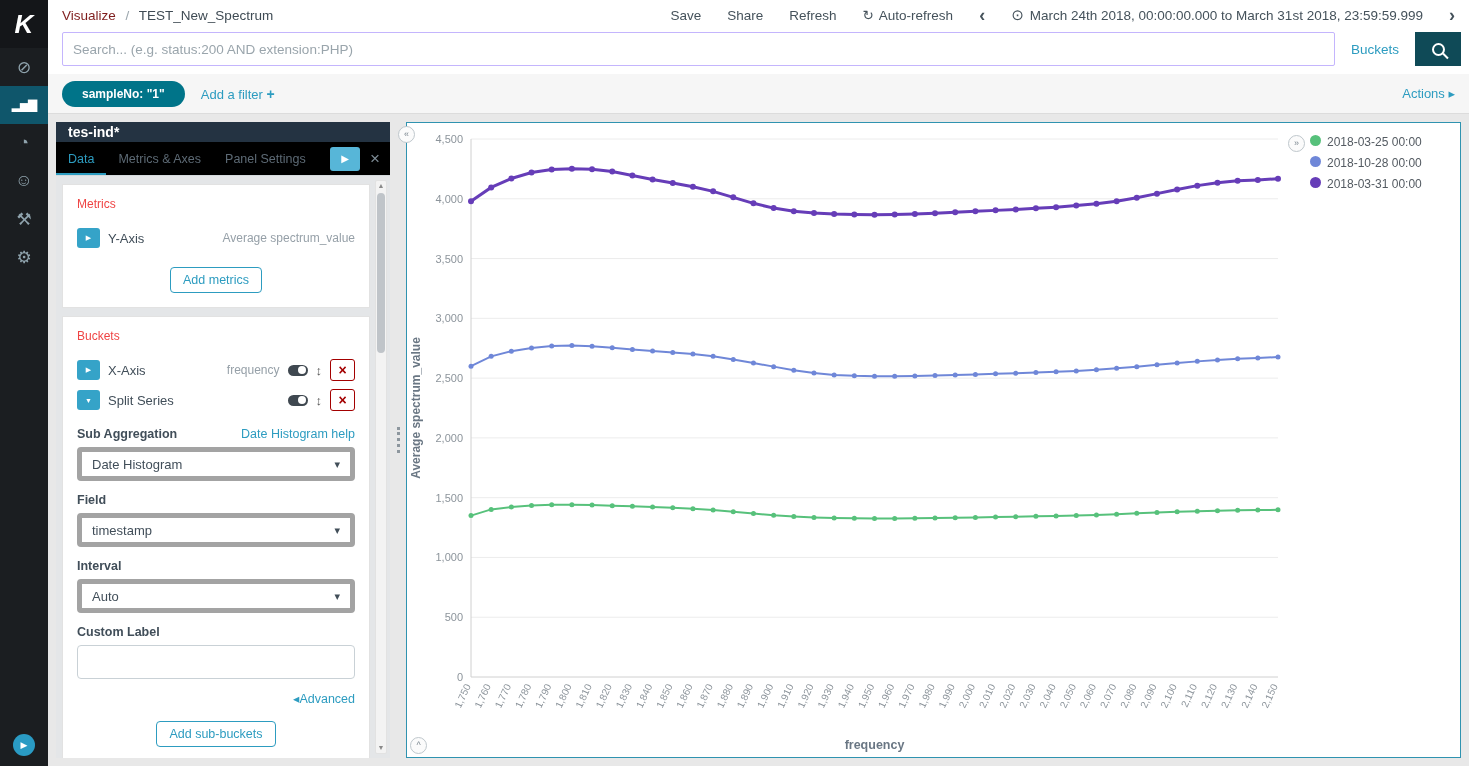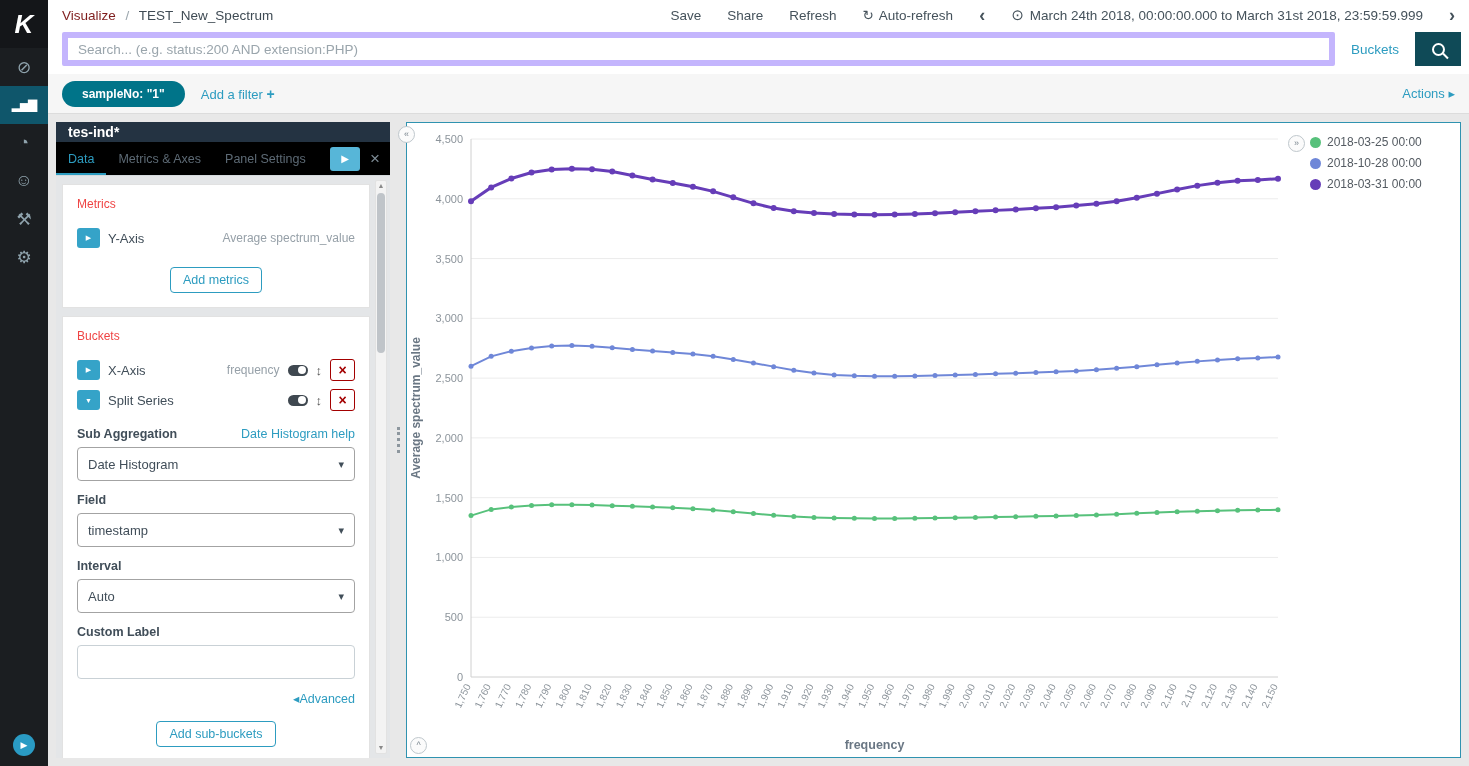--- a/index.html
+++ b/index.html
@@ -24,21 +24,21 @@
   .breadcrumb .sep { color:#9aa5ac; margin:0 6px; }
   .breadcrumb .title { color:#3f4b54; }
   .topmenu { margin-left:auto; display:flex; align-items:center; gap:26px; color:#45525b; }
   .topmenu a { color:#45525b; }
   .with-icon { display:flex; align-items:center; gap:5px; }
   .chev { font-size:18px; line-height:1; color:#45525b; font-weight:bold; }
   .timerange { display:flex; align-items:center; gap:6px; }
   .timerange .clk { font-size:15px; }
 
   .searchrow { display:flex; align-items:center; padding:4px 8px 8px 14px; }
-  .searchrow input { flex:1; height:34px; border:6px solid #c4b5fd; border-radius:2px; padding:0 10px; font-size:13.5px; font-family:inherit; color:#3f4b54; }
+  .searchrow input { flex:1; height:34px; border:1px solid #c4b5fd; border-radius:2px; padding:0 10px; font-size:13.5px; font-family:inherit; color:#3f4b54; }
   .searchrow input::placeholder { color:#9aa5ac; }
   .searchrow .options { color:#2d9cc0; font-size:13.5px; margin:0 16px; }
   .search-btn { width:46px; height:34px; background:#0f4a57; border:none; cursor:pointer; display:flex; align-items:center; justify-content:center; }
   .lens { position:relative; width:13px; height:13px; border:2px solid #fff; border-radius:50%; display:inline-block; }
   .lens::after { content:''; position:absolute; width:7px; height:2px; background:#fff; transform:rotate(45deg); right:-6px; bottom:-3px; }
 
   .filterbar { height:40px; background:#f6f6f6; border-bottom:1px solid #dcdcdc; display:flex; align-items:center; padding:0 14px; gap:16px; flex:none; }
   .pill { background:#007489; color:#fff; font-size:12px; font-weight:bold; padding:6px 20px; border-radius:14px; cursor:pointer; }
   .addfilter { color:#2d9cc0; font-size:13px; }
   .addfilter b { font-size:14px; }
@@ -66,21 +66,21 @@
   .agg-row > .agg-value { margin-left:auto; }
   .row-controls { margin-left:auto; display:flex; align-items:center; gap:8px; }
   .toggle-icon { width:20px; height:11px; background:#3f4850; border-radius:6px; position:relative; display:inline-block; cursor:pointer; }
   .toggle-icon::after { content:''; position:absolute; right:2px; top:1.5px; width:8px; height:8px; border-radius:50%; background:#fff; }
   .move-icon { font-size:13px; color:#555; cursor:pointer; }
   .remove-btn { width:25px; height:22px; background:#fff; border:1px solid #a30000; color:#a30000; border-radius:3px; font-size:14px; font-weight:bold; line-height:1; cursor:pointer; }
   .add-btn { display:block; margin:14px auto 0; background:#fff; border:1px solid #2d9cc0; color:#2d9cc0; font-size:12.5px; padding:5px 12px; border-radius:4px; cursor:pointer; font-family:inherit; }
   .sub-agg-head { display:flex; align-items:baseline; margin:12px 0 6px; }
   .blabel { font-size:12.5px; font-weight:bold; color:#414e59; }
   .help-link { margin-left:auto; color:#2d9cc0; font-size:12.5px; }
-  .select { position:relative; border:1px solid #a3a3a3; border-radius:4px; height:34px; display:flex; align-items:center; padding:0 28px 0 10px; font-size:13px; color:#414e59; background:#fff; cursor:pointer; }
+  .select { position:relative; border:5px solid #a3a3a3; border-radius:4px; height:34px; display:flex; align-items:center; padding:0 28px 0 10px; font-size:13px; color:#414e59; background:#fff; cursor:pointer; }
   .select .caret { position:absolute; right:10px; font-size:11px; color:#414e59; }
   .field-label { font-size:12.5px; font-weight:bold; color:#414e59; margin:12px 0 6px; }
   .text-input { width:100%; height:34px; border:1px solid #c9d1d6; border-radius:4px; padding:0 10px; font-size:13px; font-family:inherit; }
   .advanced { text-align:right; margin-top:10px; }
   .advanced a { color:#2d9cc0; font-size:12.5px; }
 
   .scrollbar { position:absolute; right:3px; top:4px; bottom:4px; width:12px; background:#f3f3f3; border:1px solid #e2e2e2; border-radius:2px; display:flex; flex-direction:column; align-items:center; cursor:pointer; }
   .sb-arrow { font-size:7px; color:#8a8a8a; line-height:10px; }
   .sb-arrow.down { margin-top:auto; }
   .sb-thumb { width:8px; height:160px; background:#bfc4c9; border-radius:4px; margin-top:2px; }
@@ -88,21 +88,21 @@
   .divider { width:16px; flex:none; display:flex; align-items:center; justify-content:center; cursor:col-resize; }
   .divider-handle { height:26px; border-left:3px dotted #8e979e; }
 
   .chart-panel { flex:1; min-width:0; background:#fff; border:1px solid #2f93b0; position:relative; display:flex; }
   .circle-btn { position:absolute; width:17px; height:17px; border-radius:50%; background:#fbfbfb; border:1px solid #bfc7cc; color:#7a868f; font-size:9px; line-height:1; display:flex; align-items:center; justify-content:center; cursor:pointer; z-index:3; padding:0; }
   .collapse-left { top:3px; left:-9px; }
   .expand-bottom { bottom:3px; left:3px; }
   .plot-wrap { flex:1; position:relative; min-width:0; }
   .legend { width:172px; flex:none; position:relative; padding:12px 8px 0 22px; font-size:12px; color:#545b62; }
   .legend-toggle { left:0; top:12px; }
-  .legend-item { display:flex; align-items:center; gap:6px; margin-bottom:7px; cursor:pointer; }
+  .legend-item { display:flex; align-items:flex-start; gap:6px; margin-bottom:7px; cursor:pointer; }
   .legend-dot { width:11px; height:11px; border-radius:50%; flex:none; }
   svg text { font-family:"Liberation Sans", sans-serif; }
   .ytick { font-size:11px; fill:#8c949b; }
   .xtick { font-size:10px; fill:#8c949b; }
   .xlabel { font-size:12.5px; font-weight:bold; fill:#6a7784; }
   .ylabel { font-size:12px; font-weight:bold; fill:#6a7784; }
 </style>
 </head>
 <body>
 

